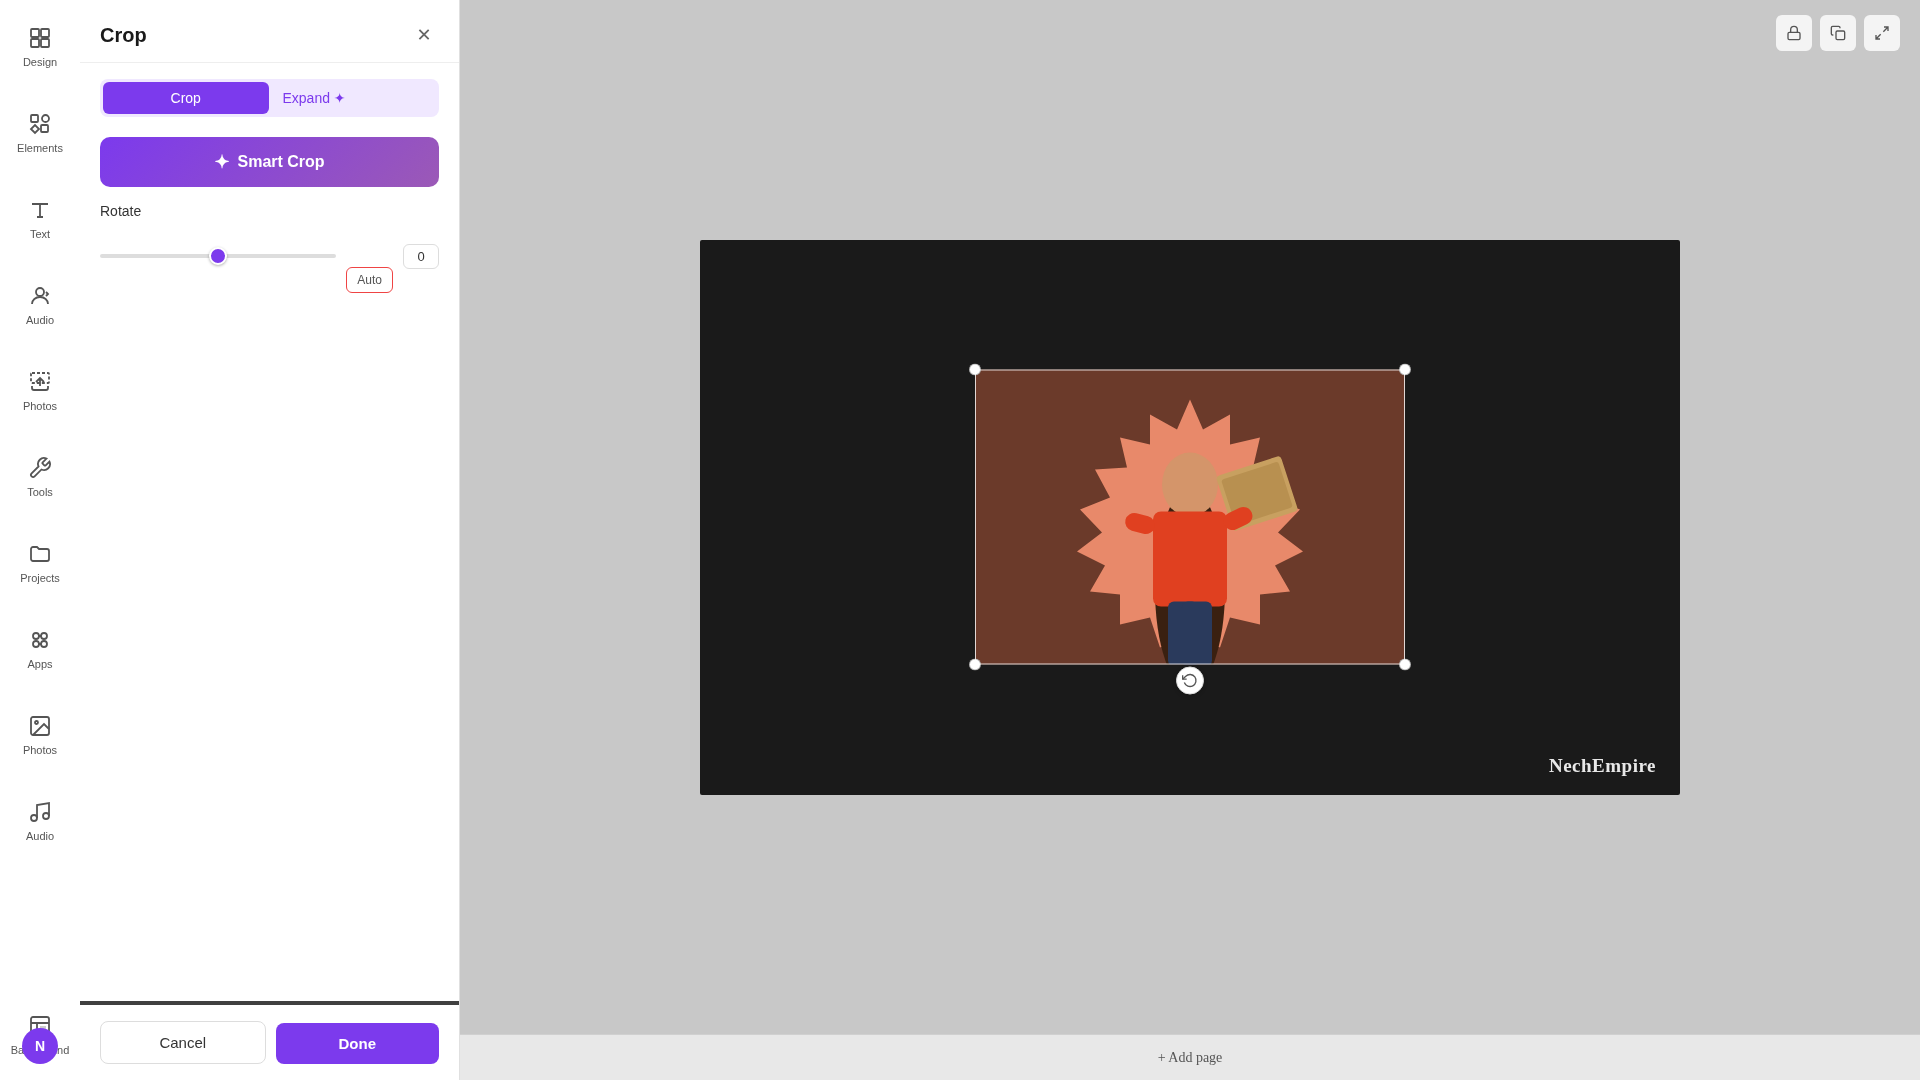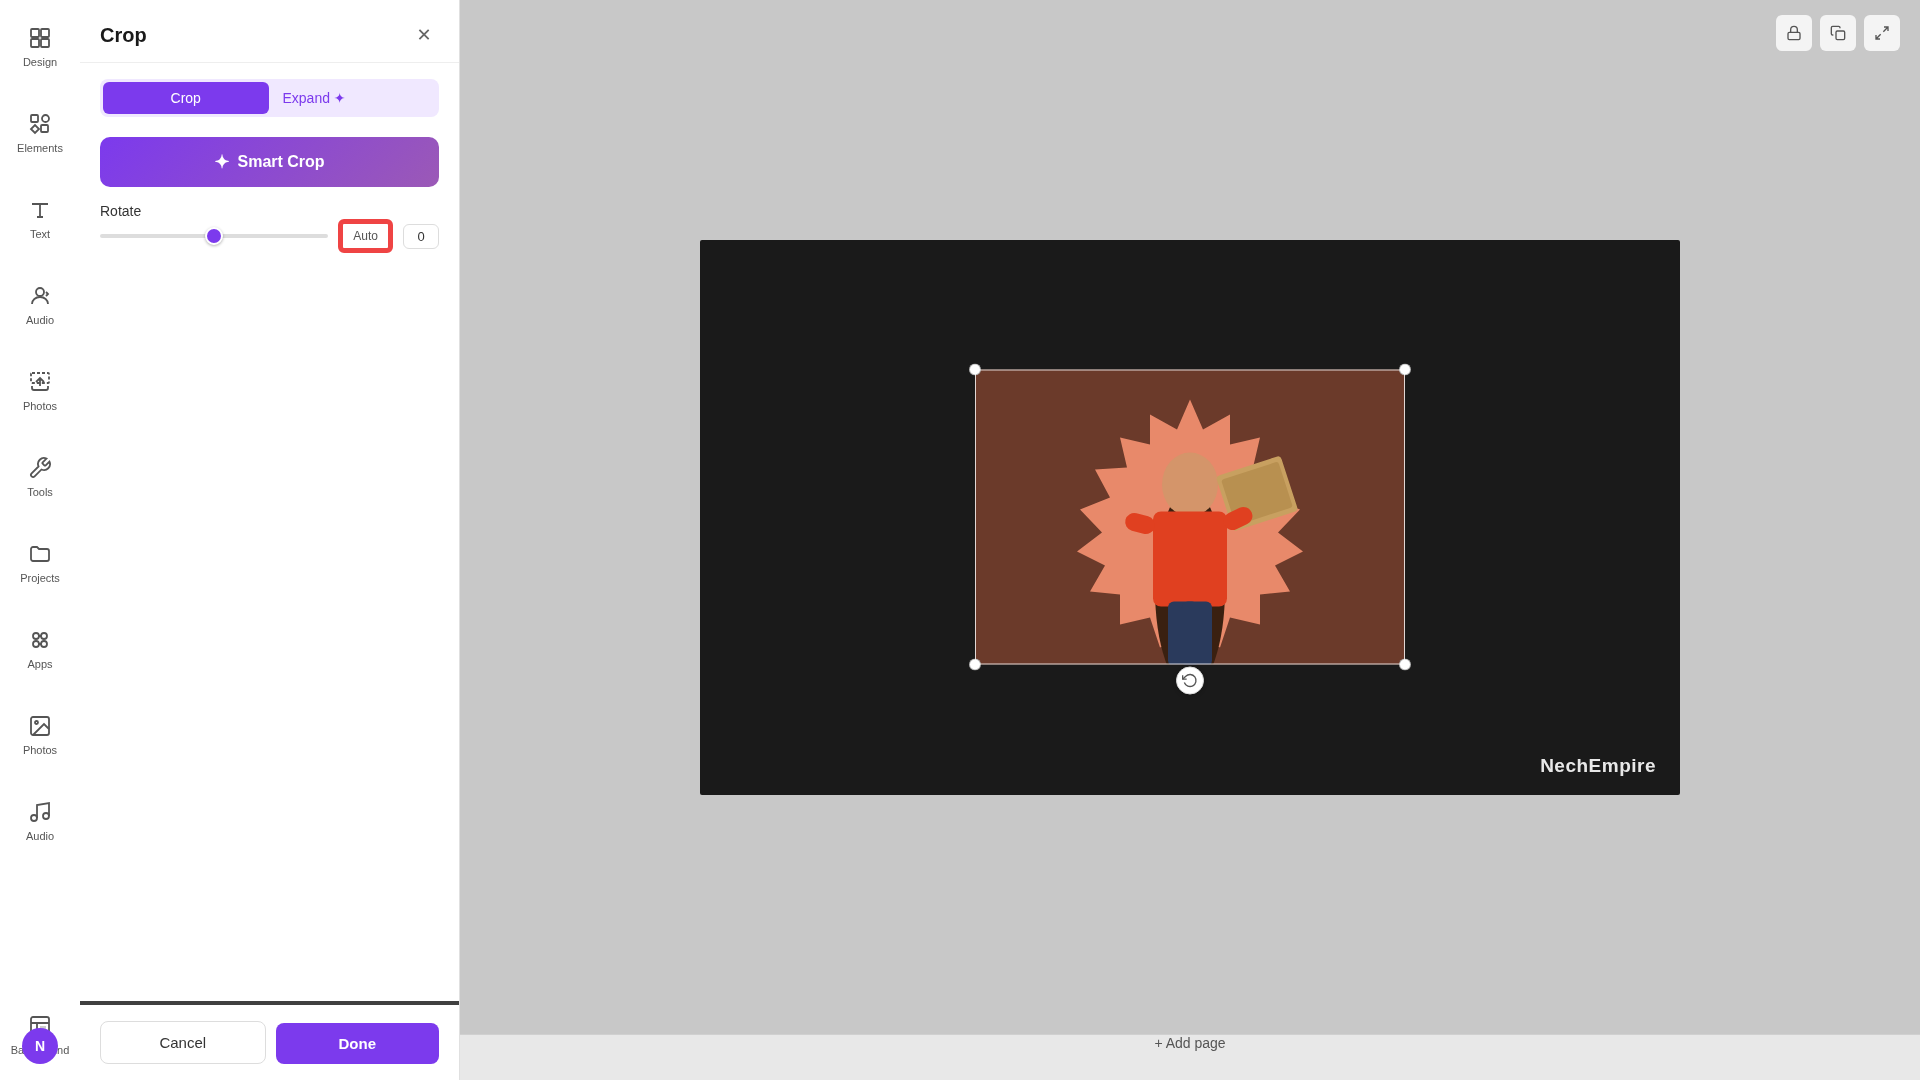--- a/index.html
+++ b/index.html
@@ -167,26 +167,27 @@
       width: 18px;
       height: 18px;
       border-radius: 50%;
       background: #7c3aed;
       cursor: pointer;
       border: 2px solid white;
       box-shadow: 0 1px 3px rgba(0,0,0,0.3);
     }
     .rotate-auto-btn {
       padding: 5px 10px;
-      border: 5px solid #ef4444;
+      border: 1px solid #ef4444;
       border-radius: 6px;
       background: white;
       font-size: 12px;
       color: #555;
       cursor: pointer;
+      margin-top: 48px;
     }
     .rotate-value {
       width: 36px;
       text-align: center;
       border: 1px solid #ddd;
       border-radius: 6px;
       padding: 4px 6px;
       font-size: 13px;
       color: #333;
     }
@@ -288,36 +289,38 @@
 
     
     .add-page-bar {
       position: absolute;
       bottom: 0;
       left: 0;
       right: 0;
       height: 46px;
       background: #e8e8e8;
       display: flex;
+      align-items: center;
       justify-content: center;
       border-top: 1px solid #d0d0d0;
       cursor: pointer;
     }
     .add-page-text {
       font-size: 14px;
       color: #555;
     }
 
     
     .canvas-frame {
       background: #c8c8c8;
       flex: 1;
       display: flex;
       flex-direction: column;
       position: relative;
+      font-family: Liberation Serif, serif;
     }
 
     .canvas-inner {
       flex: 1;
       display: flex;
       align-items: center;
       justify-content: center;
       padding: 40px;
       padding-bottom: 86px;
     }

